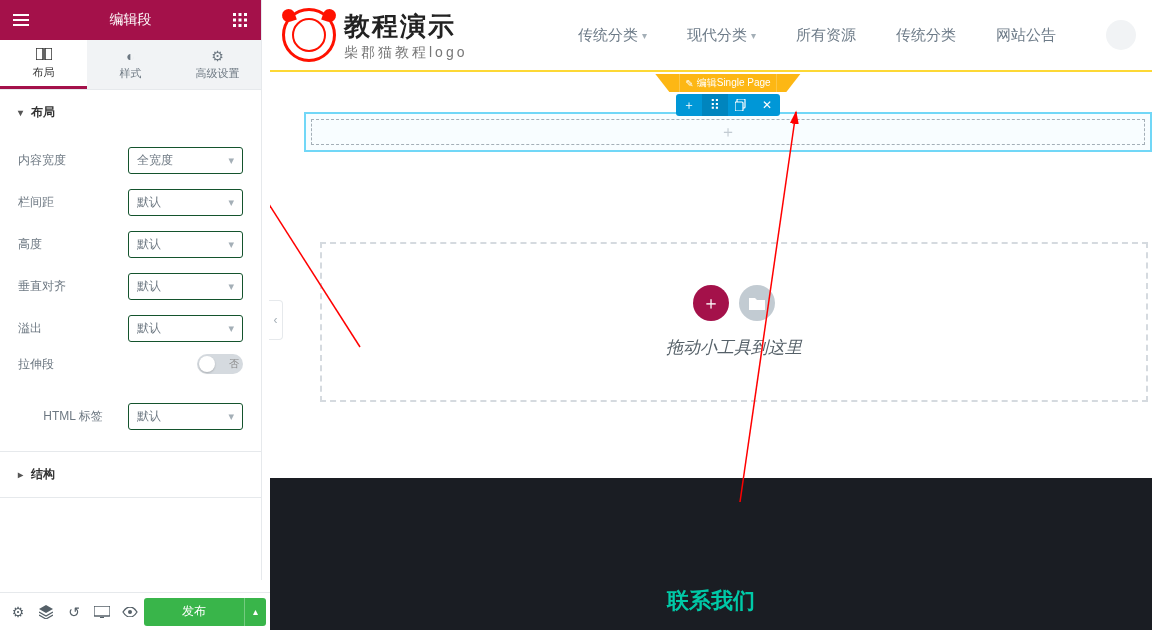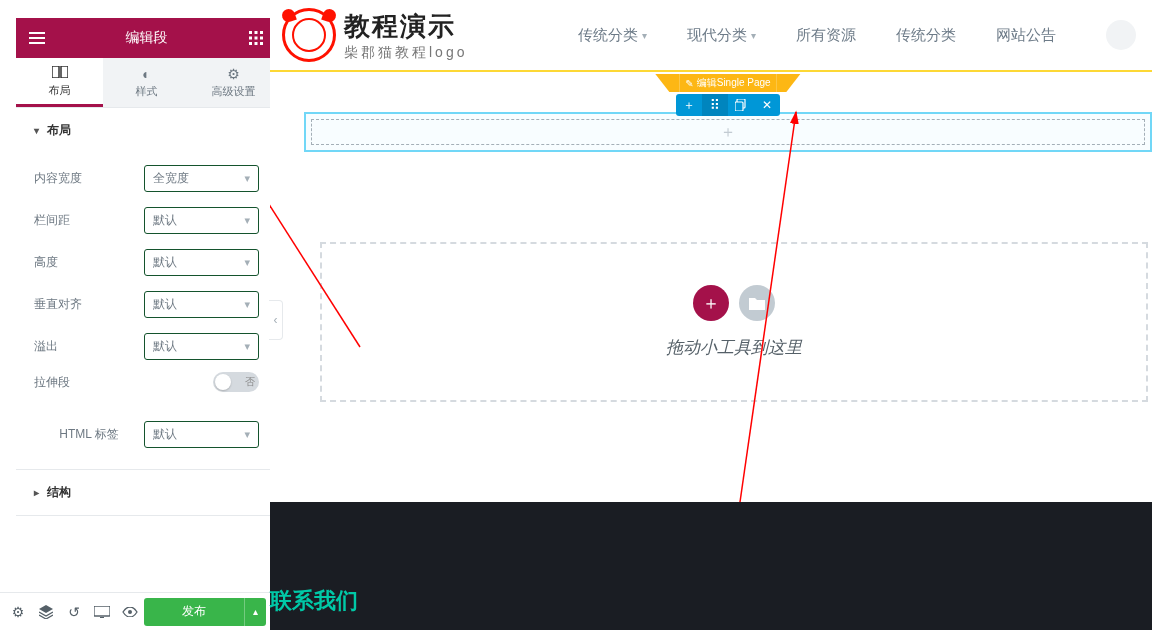--- a/index.html
+++ b/index.html
@@ -1,18 +1,18 @@
 <!DOCTYPE html>
 <html><head>
 <meta charset="utf-8">
 <style>
 * { margin: 0; padding: 0; box-sizing: border-box; font-family: "Microsoft YaHei", Arial, sans-serif; }
 body { background: #fff; width: 1152px; height: 630px; overflow: hidden; position: relative; }
 
-.sidebar { position: absolute; left: 16px; top: 0; width: 262px; height: 580px; background: #fff; border-right: 1px solid #e6e9ec; margin-top: 18px; }
+.sidebar { position: absolute; left: 0; top: 0; width: 262px; height: 580px; background: #fff; border-right: 1px solid #e6e9ec; }
 .sidebar-header { height: 40px; background: #a4114a; display: flex; align-items: center; }
 .menu-toggle { width: 42px; height: 40px; display: flex; align-items: center; justify-content: center; color: #fff; cursor: pointer; }
 .header-title { flex: 1; text-align: center; color: #fff; font-size: 14px; }
 .grid-btn { width: 42px; height: 40px; display: flex; align-items: center; justify-content: center; color: #fff; cursor: pointer; font-size: 14px; }
 
 .tabs { display: flex; height: 50px; border-bottom: 1px solid #e6e9ec; }
 .tab { flex: 1; display: flex; flex-direction: column; align-items: center; justify-content: center; gap: 2px; font-size: 11px; color: #6d7882; cursor: pointer; }
 .tab.active { background: #fff; border-bottom: 3px solid #a4114a; color: #333; }
 .tab:not(.active) { background: #f1f3f5; }
 .tab-icon { font-size: 14px; }
@@ -70,21 +70,21 @@
 .badge-left { width: 24px; height: 0; border-top: 18px solid #fdb714; border-left: 14px solid transparent; }
 .badge-mid { height: 18px; background: #fdb714; display: flex; align-items: center; padding: 0 6px; font-size: 10px; color: #fff; gap:3px;}
 .badge-right { width: 24px; height: 0; border-top: 18px solid #fdb714; border-right: 14px solid transparent; }
 
 .drop-zone { position: absolute; left: 50px; right: 4px; top: 170px; height: 160px; border: 2px dashed #d5dadf; display: flex; flex-direction: column; align-items: center; justify-content: center; gap: 15px; }
 .dz-icons { display: flex; gap: 10px; }
 .dz-plus { width: 36px; height: 36px; border-radius: 50%; background: #a4114a; color: #fff; display: flex; align-items: center; justify-content: center; font-size: 18px; cursor: pointer; }
 .dz-folder { width: 36px; height: 36px; border-radius: 50%; background: #c2cbd2; color: #fff; display: flex; align-items: center; justify-content: center; font-size: 16px; cursor: pointer; }
 .dz-text { font-size: 17px; color: #556068; font-style: italic; }
 
-.footer-dark { position: absolute; left: 0; right: 0; bottom: 0; height: 128px; background: #1a1d23; display: flex; align-items: flex-end; padding-bottom: 14px; }
+.footer-dark { position: absolute; left: 0; right: 0; bottom: 0; height: 152px; background: #1a1d23; display: flex; align-items: flex-end; justify-content: center; padding-bottom: 14px; }
 .footer-title { color: #00c9a7; font-size: 22px; font-weight: bold; }
 
 
 .arrow-svg { position: absolute; pointer-events: none; }
 </style>
 </head>
 <body>
 
 <div class="sidebar">
   <div class="sidebar-header">

